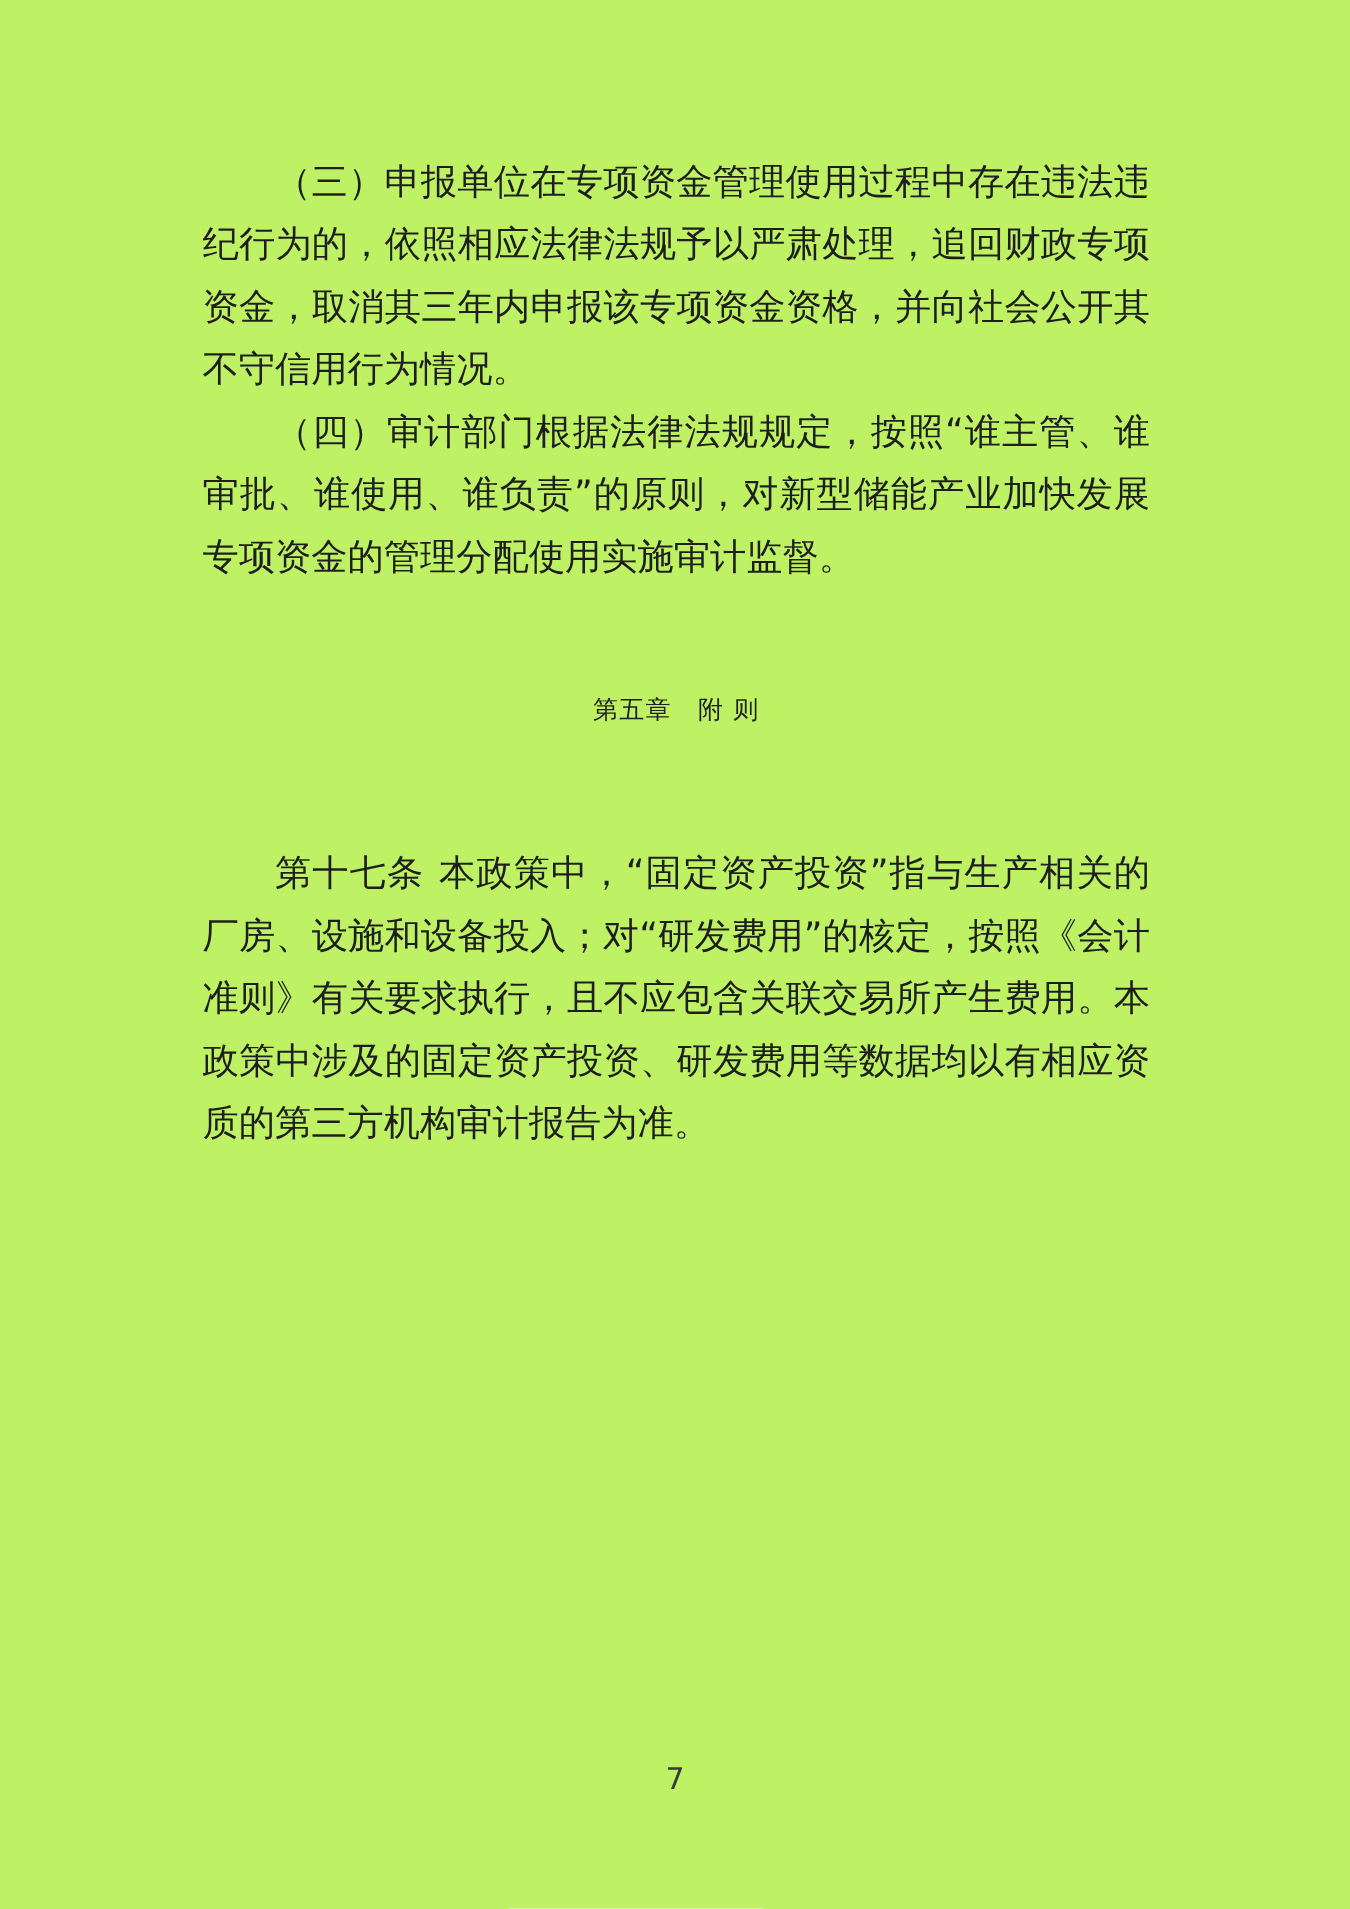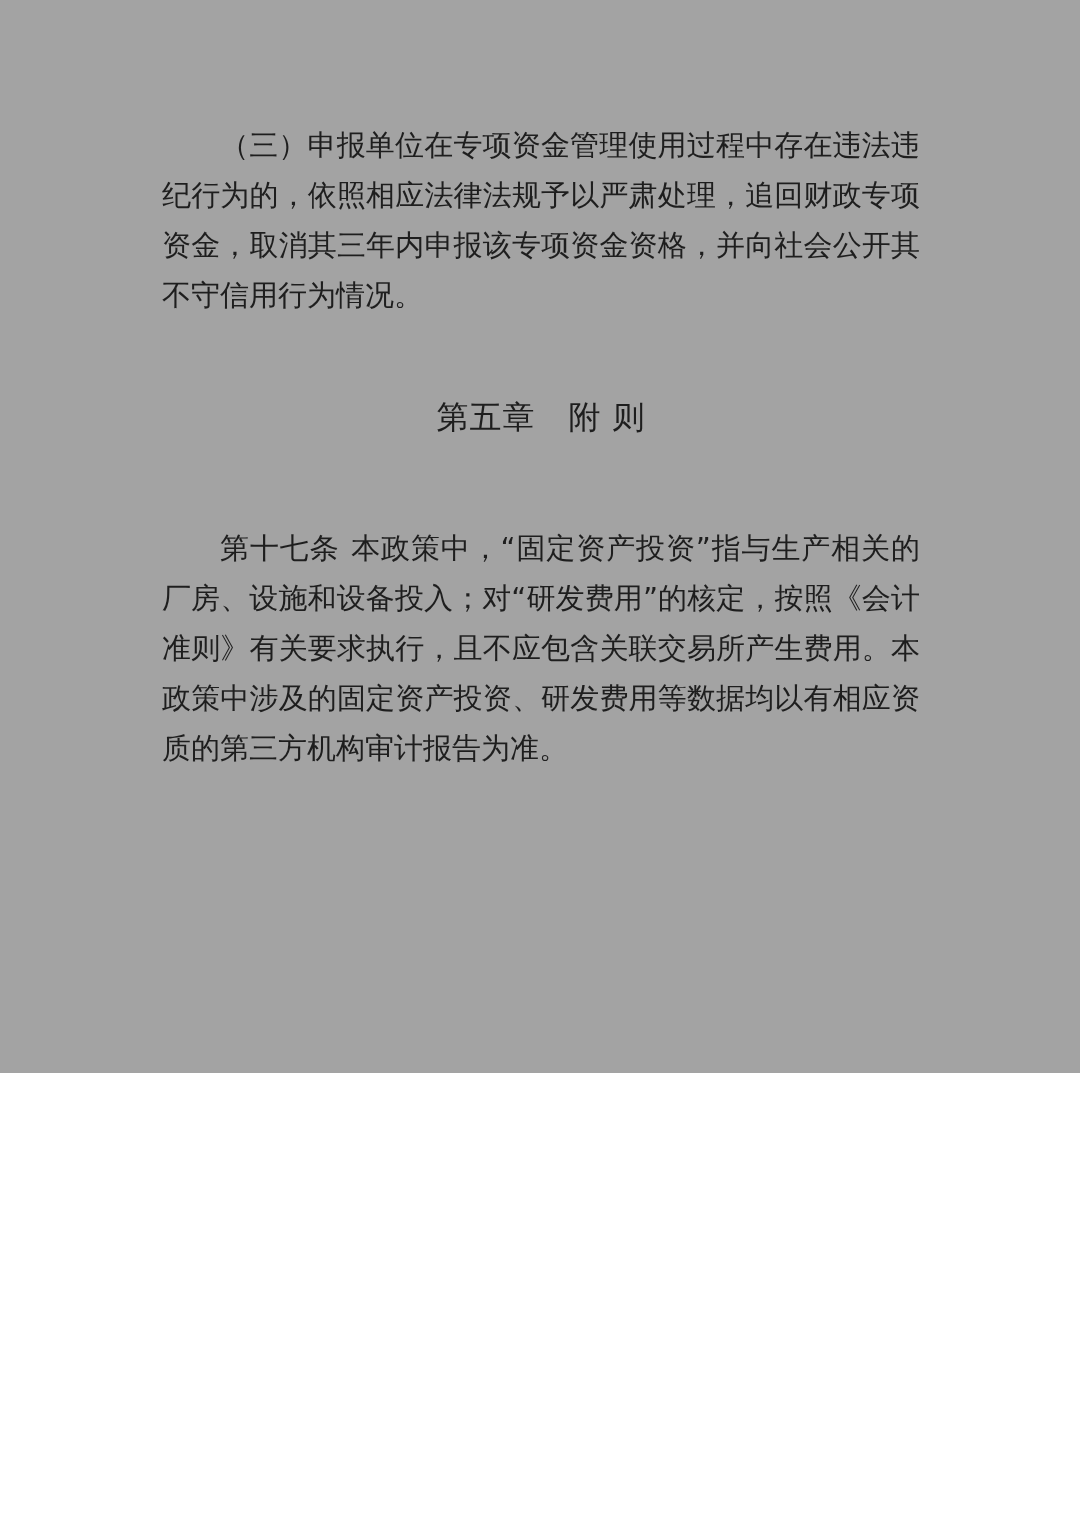--- a/index.html
+++ b/index.html
@@ -9,22 +9,22 @@
   }
   body {
     width: 1080px;
     height: 1527px;
     font-family: "DejaVu Sans", "Liberation Sans", sans-serif;
     color: #1e1e1e;
   }
   .page {
     position: relative;
     width: 1080px;
-    height: 1073px;
-    background: #a3a3a3;
+    height: 1527px;
+    background: #bef264;
     overflow: hidden;
   }
   .content {
     position: absolute;
     left: 162px;
     top: 120px;
     width: 758px;
   }
   p.para {
     margin: 0;
@@ -32,21 +32,21 @@
     line-height: 50px;
     text-align: justify;
     text-indent: 2em;
     color: #1e1e1e;
   }
   p.para.gap-after {
     margin-bottom: 42px;
   }
   h2.chapter {
     margin: 72px 0 81px 0;
-    font-size: 32px;
+    font-size: 20px;
     line-height: 50px;
     font-weight: normal;
     text-align: center;
     text-indent: 0;
     letter-spacing: 1px;
     color: #1e1e1e;
   }
   .article-label {
     margin-right: 0.4em;
     margin-top: 24px;
@@ -66,20 +66,21 @@
   }
 </style>
 </head>
 <body>
 
 <div class="page">
   <div class="content">
 
     <p class="para">（三）申报单位在专项资金管理使用过程中存在违法违纪行为的，依照相应法律法规予以严肃处理，追回财政专项资金，取消其三年内申报该专项资金资格，并向社会公开其不守信用行为情况。</p>
 
+    <p class="para">（四）审计部门根据法律法规规定，按照“谁主管、谁审批、谁使用、谁负责”的原则，对新型储能产业加快发展专项资金的管理分配使用实施审计监督。</p>
 
     <h2 class="chapter">第五章　附 则</h2>
 
     <p class="para gap-after"><span class="article-label">第十七条</span><span>本政策中，“固定资产投资”指与生产相关的厂房、设施和设备投入；对“研发费用”的核定，按照《会计准则》有关要求执行，且不应包含关联交易所产生费用。本政策中涉及的固定资产投资、研发费用等数据均以有相应资质的第三方机构审计报告为准。</span></p>
 
 
 
   </div>
 
   <div class="pagenum">7</div>

